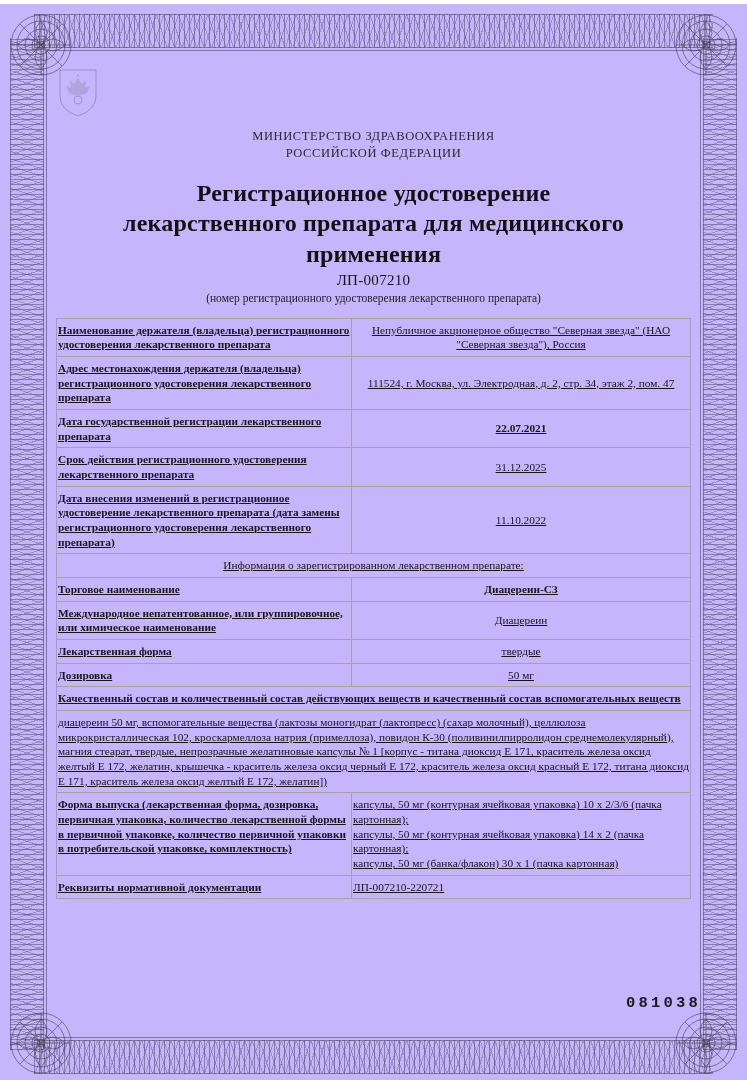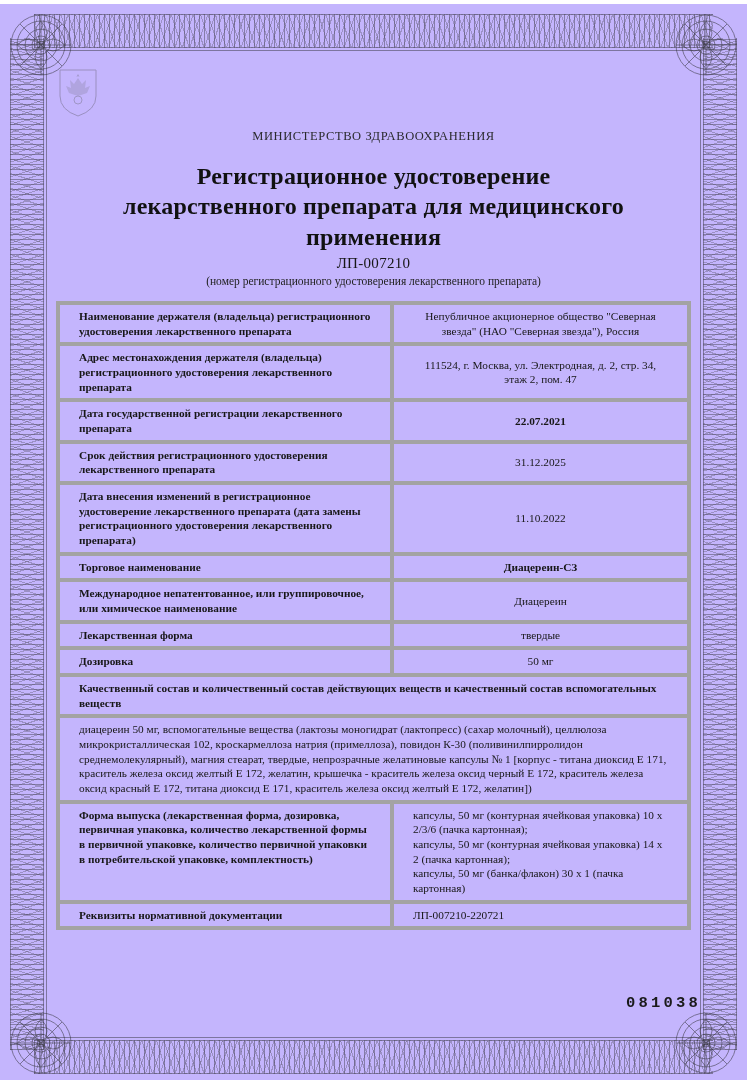--- a/index.html
+++ b/index.html
@@ -131,25 +131,26 @@
   }
 
   
   table.cert {
     width: 100%;
     border-collapse: collapse;
     margin-top: 14px;
     table-layout: fixed;
   }
   table.cert td {
-    border: 4px solid #a3a3a3;
-    padding: 4px 19px;
+    border: 1px solid #a3a3a3;
+    padding: 4px 1px;
     font-size: 11.3px;
     line-height: 1.30;
     vertical-align: middle;
+    text-decoration: underline;
   }
   td.label {
     width: 292px;
     font-weight: bold;
     text-align: left;
     vertical-align: middle;
   }
   td.value {
     text-align: center;
     vertical-align: middle;
@@ -257,20 +258,21 @@
 
     <svg class="emblem" viewBox="0 0 44 52">
       <path d="M4 4 H40 V30 Q40 44 22 50 Q4 44 4 30 Z" fill="none" stroke="#444" stroke-width="1"></path>
       <path d="M22 12 L18 18 L14 14 L15 22 L10 20 L13 27 L22 30 L31 27 L34 20 L29 22 L30 14 L26 18 Z" fill="#555" opacity="0.55"></path>
       <circle cx="22" cy="34" r="4" fill="none" stroke="#555" stroke-width="1"></circle>
       <path d="M22 8 L23.5 11 L22 10 L20.5 11 Z" fill="#555"></path>
     </svg>
 
     <div class="ministry">
       <div>МИНИСТЕРСТВО ЗДРАВООХРАНЕНИЯ</div>
+      <div>РОССИЙСКОЙ ФЕДЕРАЦИИ</div>
     </div>
 
     <div class="title-block">
       <div class="title-main">Регистрационное удостоверение</div>
       <div class="title-main">лекарственного препарата для медицинского применения</div>
       <div class="title-number">ЛП-007210</div>
       <div class="title-caption">(номер регистрационного удостоверения лекарственного препарата)</div>
     </div>
 
     <table class="cert">
@@ -290,20 +292,23 @@
         </tr>
         <tr>
           <td class="label">Срок действия регистрационного удостоверения лекарственного препарата</td>
           <td class="value">31.12.2025</td>
         </tr>
         <tr>
           <td class="label">Дата внесения изменений в регистрационное удостоверение лекарственного препарата (дата замены регистрационного удостоверения лекарственного препарата)</td>
           <td class="value">11.10.2022</td>
         </tr>
 
+        <tr>
+          <td class="section-banner" colspan="2">Информация о зарегистрированном лекарственном препарате:</td>
+        </tr>
 
         <tr>
           <td class="label">Торговое наименование</td>
           <td class="value bold">Диацереин-СЗ</td>
         </tr>
         <tr>
           <td class="label">Международное непатентованное, или группировочное, или химическое наименование</td>
           <td class="value">Диацереин</td>
         </tr>
         <tr>

